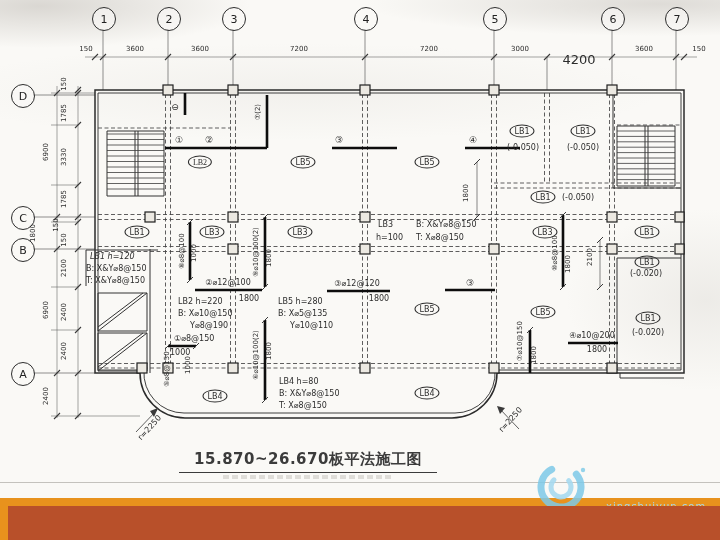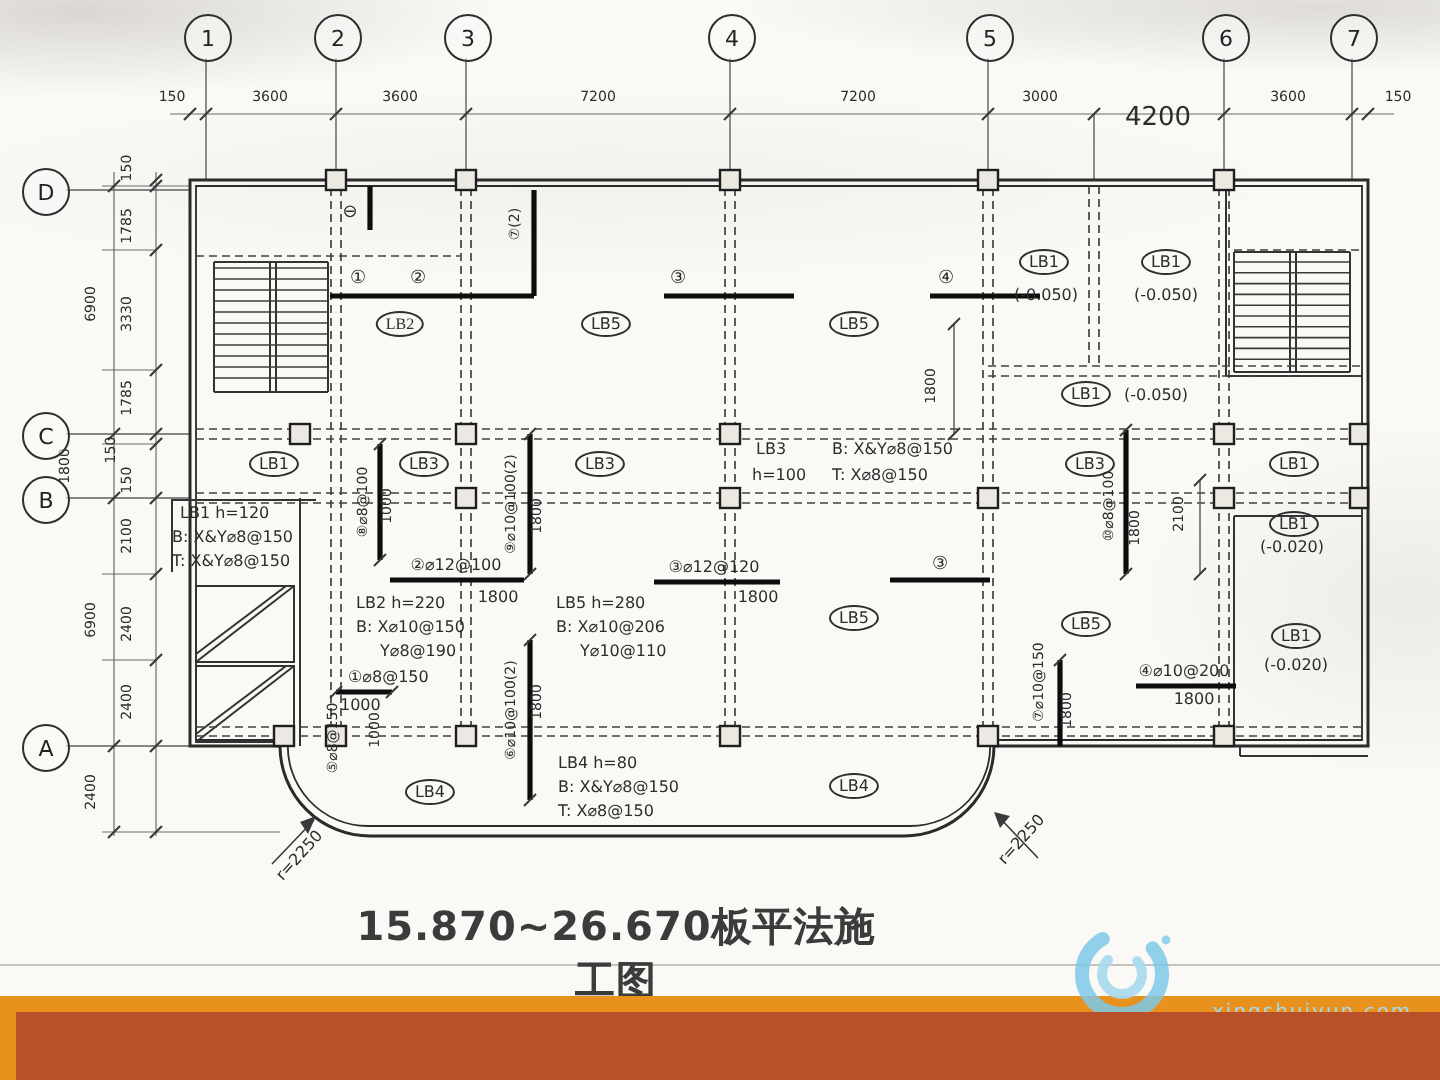--- a/index.html
+++ b/index.html
@@ -14,21 +14,21 @@
       radial-gradient(ellipse 520px 70px at 300px 92px, rgba(172,166,156,.10), transparent 70%);}
   svg{position:absolute;left:0;top:0;z-index:1;}
   #labels{position:absolute;inset:0;z-index:2;}
   .lbl{position:absolute;white-space:nowrap;font-size:8px;color:var(--ink,#2c2c2c);
        line-height:1;transform-origin:center;}
   .circ{border:1px solid #2e2e2e;border-radius:50%;padding:2px 4px 1px 4px;}
   .bub{position:absolute;width:22px;height:22px;border:1.1px solid #2e2e2e;border-radius:50%;
        display:flex;align-items:center;justify-content:center;font-size:11px;color:#222;
        background:rgba(250,249,246,.6);z-index:2;}
   .title-wrap{position:absolute;left:170px;top:450px;width:276px;text-align:center;z-index:2;}
-  .title-text{font-size:20px;font-weight:bold;color:#3b3b3b;letter-spacing:.5px;}
+  .title-text{font-size:15px;font-weight:bold;color:#3b3b3b;letter-spacing:.5px;}
   .title-rule{margin:3px auto 0 auto;width:258px;border-top:1.6px solid #3b3b3b;}
   .title-ghost{margin:2px auto 0 auto;width:170px;height:4px;opacity:.55;
       background:repeating-linear-gradient(90deg,#c9c6c0 0 6px,transparent 6px 9px);}
   .grey-rule{position:absolute;left:0;top:482px;width:720px;border-top:1px solid #c4c2bd;z-index:1;}
   .wm{position:absolute;left:534px;top:458px;width:186px;height:60px;z-index:3;}
   .wm-name{position:absolute;left:62px;top:16px;font-size:21px;letter-spacing:7px;
            color:var(--wm,#8FCDE9);font-weight:bold;}
   .wm-domain{position:absolute;left:72px;top:43px;font-size:10px;letter-spacing:1px;
            color:#a6d7ee;}
   .footer-accent{position:absolute;left:0;top:498px;width:720px;height:42px;
@@ -145,34 +145,34 @@
       <span class="lbl circ" style="left: 427px; top: 309px; transform: translate(-50%, -50%);">LB5</span>
       <span class="lbl circ" style="left: 543px; top: 312px; transform: translate(-50%, -50%);">LB5</span>
       <span class="lbl circ" style="left: 648px; top: 318px; transform: translate(-50%, -50%);">LB1</span>
       <span class="lbl circ" style="left: 215px; top: 396px; transform: translate(-50%, -50%);">LB4</span>
       <span class="lbl circ" style="left: 427px; top: 393px; transform: translate(-50%, -50%);">LB4</span>
       <span class="lbl" style="left: 523px; top: 148px; transform: translate(-50%, -50%);">(-0.050)</span>
       <span class="lbl" style="left: 583px; top: 148px; transform: translate(-50%, -50%);">(-0.050)</span>
       <span class="lbl" style="left: 578px; top: 198px; transform: translate(-50%, -50%);">(-0.050)</span>
       <span class="lbl" style="left: 646px; top: 274px; transform: translate(-50%, -50%);">(-0.020)</span>
       <span class="lbl" style="left: 648px; top: 333px; transform: translate(-50%, -50%);">(-0.020)</span>
-      <span class="lbl" style="left: 90px; top: 257px; transform: translate(0px, -50%);">LB1 h=120</span>
+      <span class="lbl" style="left: 90px; top: 257px; transform: translate(0px, -50%); font-style: italic;">LB1 h=120</span>
       <span class="lbl" style="left: 86px; top: 269px; transform: translate(0px, -50%);">B: X&amp;Y⌀8@150</span>
       <span class="lbl" style="left: 86px; top: 281px; transform: translate(0px, -50%);">T: X&amp;Y⌀8@150</span>
       <span class="lbl" style="left: 378px; top: 225px; transform: translate(0px, -50%);">LB3</span>
       <span class="lbl" style="left: 376px; top: 238px; transform: translate(0px, -50%);">h=100</span>
       <span class="lbl" style="left: 416px; top: 225px; transform: translate(0px, -50%);">B: X&amp;Y⌀8@150</span>
       <span class="lbl" style="left: 416px; top: 238px; transform: translate(0px, -50%);">T: X⌀8@150</span>
       <span class="lbl" style="left: 178px; top: 302px; transform: translate(0px, -50%);">LB2 h=220</span>
       <span class="lbl" style="left: 178px; top: 314px; transform: translate(0px, -50%);">B: X⌀10@150</span>
       <span class="lbl" style="left: 190px; top: 326px; transform: translate(0px, -50%);">Y⌀8@190</span>
       <span class="lbl" style="left: 174px; top: 339px; transform: translate(0px, -50%);">①⌀8@150</span>
       <span class="lbl" style="left: 170px; top: 353px; transform: translate(0px, -50%);">1000</span>
       <span class="lbl" style="left: 278px; top: 302px; transform: translate(0px, -50%);">LB5 h=280</span>
-      <span class="lbl" style="left: 278px; top: 314px; transform: translate(0px, -50%);">B: X⌀10@206</span>
+      <span class="lbl" style="left: 278px; top: 314px; transform: translate(0px, -50%);">B: X⌀5@135</span>
       <span class="lbl" style="left: 290px; top: 326px; transform: translate(0px, -50%); text-align: right;">Y⌀10@110</span>
       <span class="lbl" style="left: 279px; top: 382px; transform: translate(0px, -50%);">LB4 h=80</span>
       <span class="lbl" style="left: 279px; top: 394px; transform: translate(0px, -50%);">B: X&amp;Y⌀8@150</span>
       <span class="lbl" style="left: 279px; top: 406px; transform: translate(0px, -50%);">T: X⌀8@150</span>
       <span class="lbl" style="left: 228px; top: 283px; transform: translate(-50%, -50%);">②⌀12@100</span>
       <span class="lbl" style="left: 249px; top: 299px; transform: translate(-50%, -50%);">1800</span>
       <span class="lbl" style="left: 357px; top: 284px; transform: translate(-50%, -50%);">③⌀12@120</span>
       <span class="lbl" style="left: 379px; top: 299px; transform: translate(-50%, -50%);">1800</span>
       <span class="lbl" style="left: 592px; top: 336px; transform: translate(-50%, -50%);">④⌀10@200</span>
       <span class="lbl" style="left: 597px; top: 350px; transform: translate(-50%, -50%);">1800</span>

